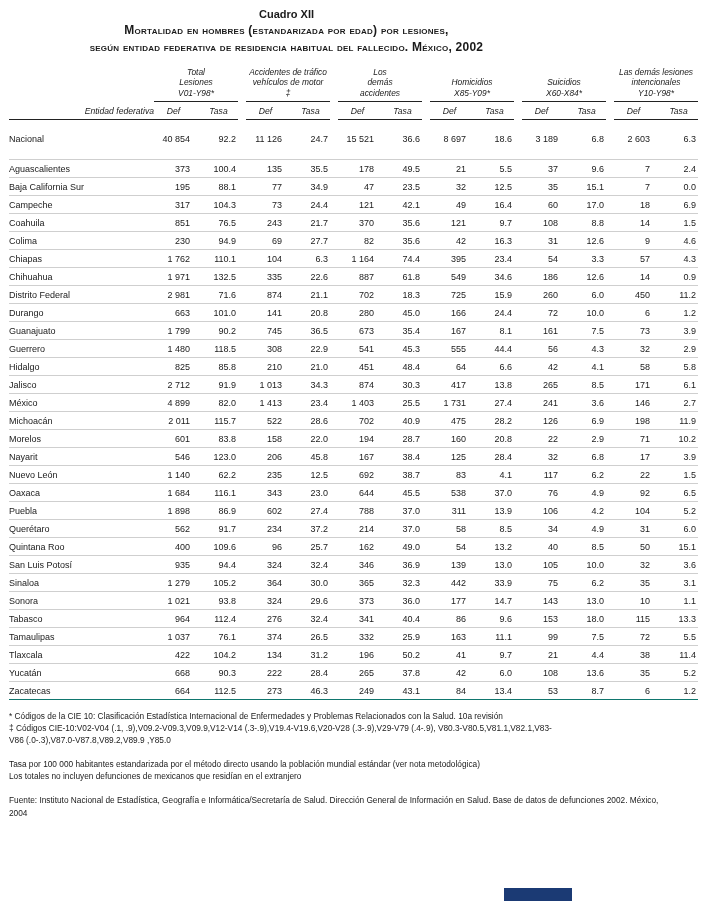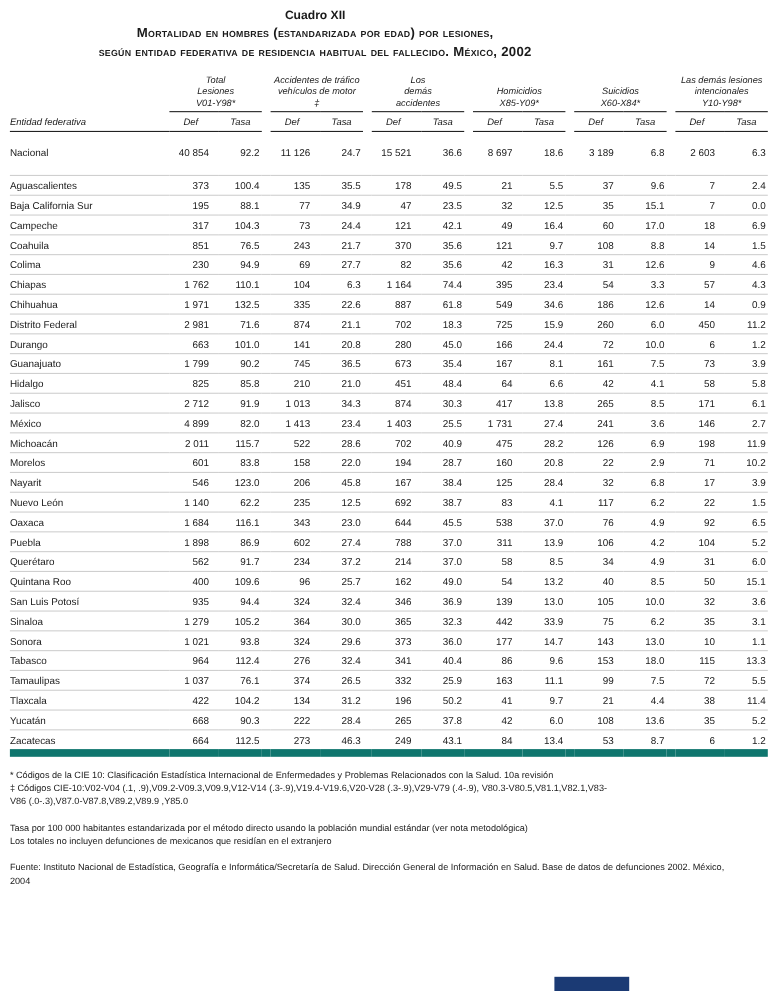--- a/index.html
+++ b/index.html
@@ -24,38 +24,38 @@
     width: 689px; margin-top: 13px; font-size: 9px;
   }
   th, td { font-weight: 400; vertical-align: bottom; overflow: hidden; white-space: nowrap; }
 
   th.group-head {
     font-style: italic; font-size: 8.4px; line-height: 1.22; 
     border-bottom: 1px solid #222; padding-bottom: 3px;
   }
   th.name-head-top, th.spacer, td.spacer { border: 0; }
   th.entity-head {
-    font-style: italic; font-size: 8.6px; text-align: left;
+    font-style: italic; font-size: 8.6px; text-align: right;
     border-bottom: 1px solid #222; padding: 4px 0 3px 0;
   }
   th.sub-head {
     font-style: italic; font-size: 8.6px; text-align: center;
     border-bottom: 1px solid #222; padding: 4px 0 3px 0;
   }
   th.sub-head.def { padding-right: 6px; font-style: italic; }
 
   td.name-cell { text-align: left; padding: 4px 0 3px 0; font-size: 9px; }
   td.num { text-align: right; font-size: 9px; padding: 4px 0 3px 0; }
   td.num.def  { padding-right: 9px; }
   td.num.tasa { padding-right: 2px; }
 
   #national-body td { padding-top: 14px; padding-bottom: 15px; }
 
   #states-body td { border-top: 1px solid #cfcfcf; }
-  #states-body tr:last-child td { border-bottom: 7px solid #0f766e; margin-top: 32px; }
+  #states-body tr:last-child td { border-bottom: 1px solid #0f766e; margin-top: 32px; }
 
   
   .footnotes { margin-top: 11px; font-size: 8.3px; line-height: 1.4; }
   .footnotes div { margin-bottom: 1px; }
   .notes { margin-top: 11px; font-size: 8.3px; line-height: 1.5; }
   .source { margin-top: 12px; font-size: 8.3px; line-height: 1.5; width: 660px; }
 
   .corner-bar { position: absolute; right: 0; bottom: 0; width: 68px; height: 13px; }
 </style>
 </head>
@@ -365,20 +365,40 @@
           <td class="num def">167</td>
           <td class="num tasa">8.1</td>
           <td class="spacer"></td>
           <td class="num def">161</td>
           <td class="num tasa">7.5</td>
           <td class="spacer"></td>
           <td class="num def">73</td>
           <td class="num tasa">3.9</td>
         </tr>
         <tr class="state-row">
+          <td class="name-cell">Guerrero</td>
+          <td class="num def">1 480</td>
+          <td class="num tasa">118.5</td>
+          <td class="spacer"></td>
+          <td class="num def">308</td>
+          <td class="num tasa">22.9</td>
+          <td class="spacer"></td>
+          <td class="num def">541</td>
+          <td class="num tasa">45.3</td>
+          <td class="spacer"></td>
+          <td class="num def">555</td>
+          <td class="num tasa">44.4</td>
+          <td class="spacer"></td>
+          <td class="num def">56</td>
+          <td class="num tasa">4.3</td>
+          <td class="spacer"></td>
+          <td class="num def">32</td>
+          <td class="num tasa">2.9</td>
+        </tr>
+        <tr class="state-row">
           <td class="name-cell">Hidalgo</td>
           <td class="num def">825</td>
           <td class="num tasa">85.8</td>
           <td class="spacer"></td>
           <td class="num def">210</td>
           <td class="num tasa">21.0</td>
           <td class="spacer"></td>
           <td class="num def">451</td>
           <td class="num tasa">48.4</td>
           <td class="spacer"></td>

